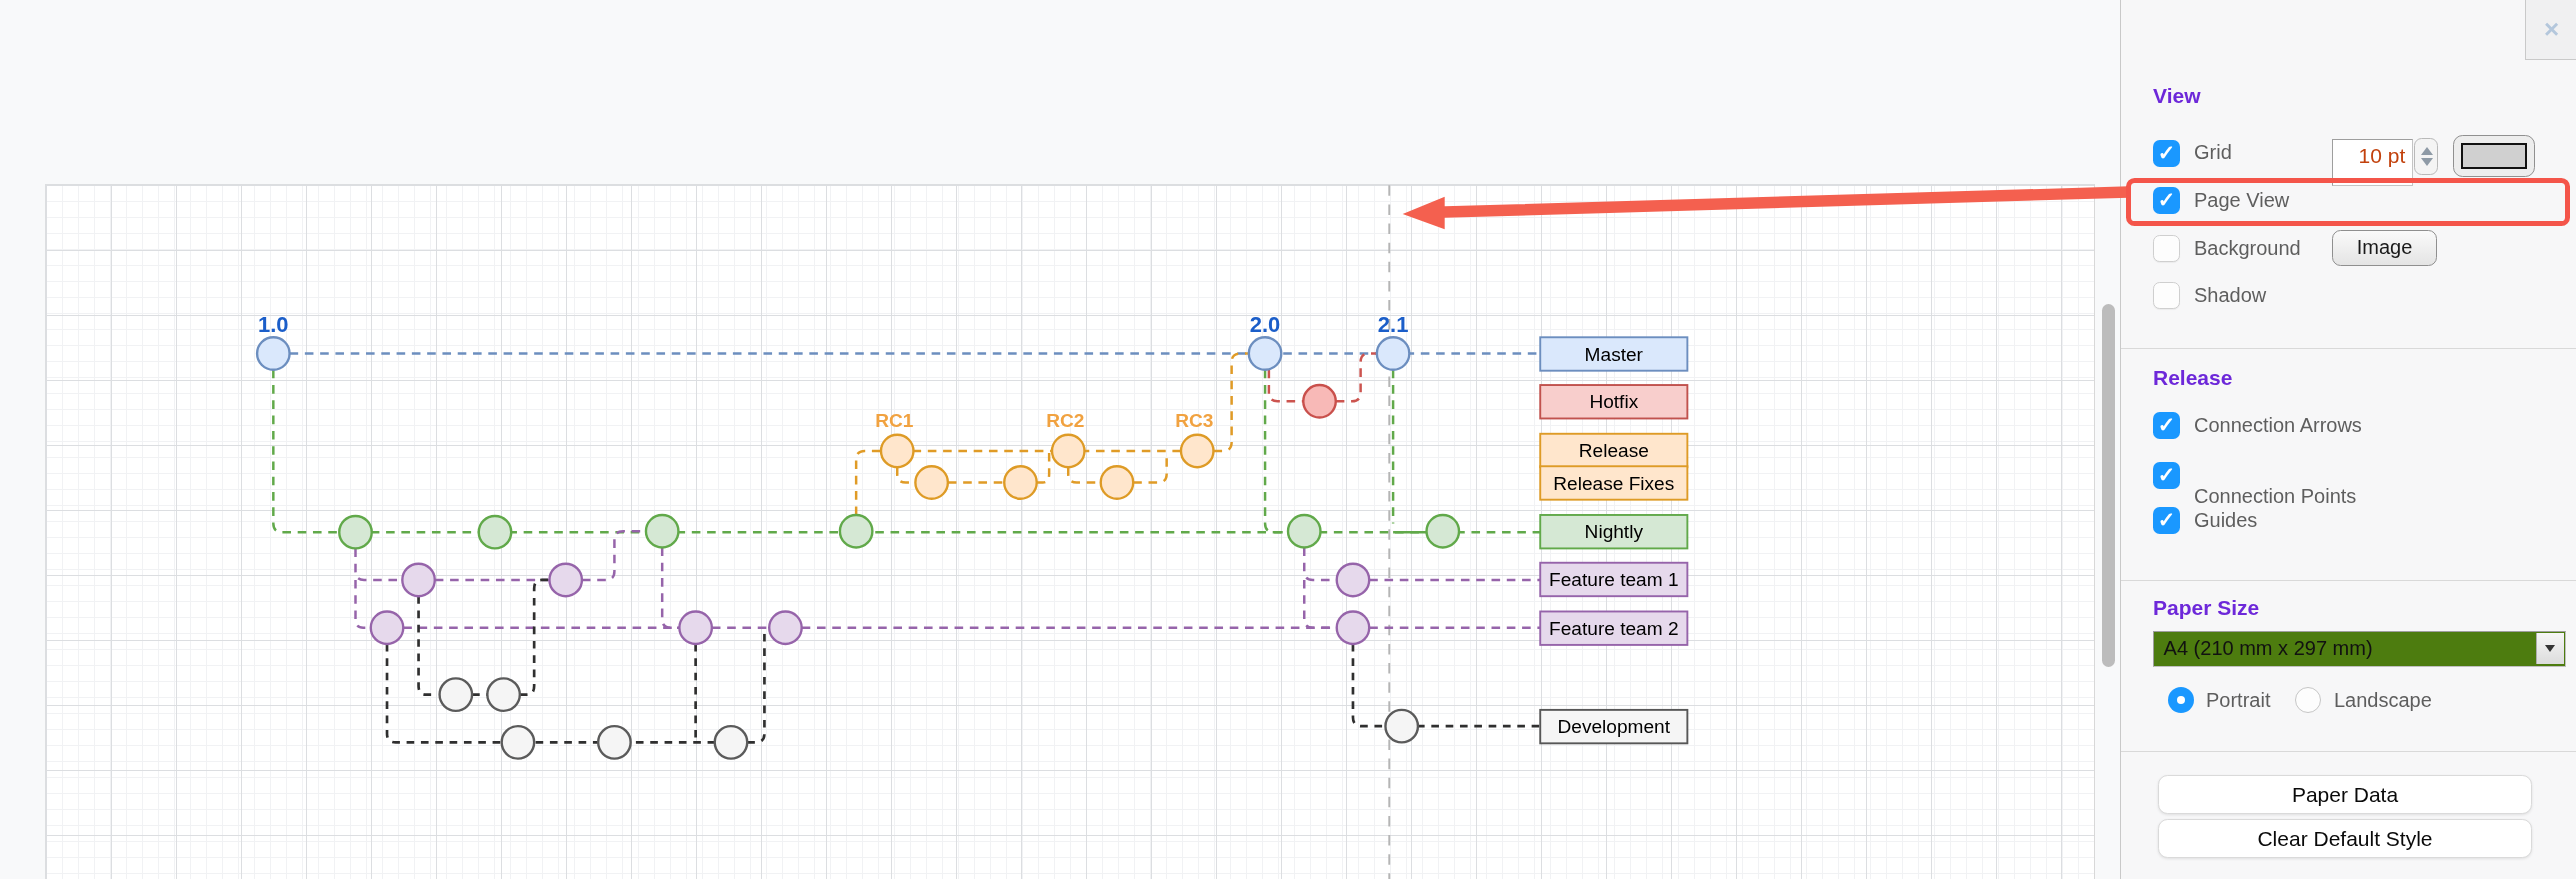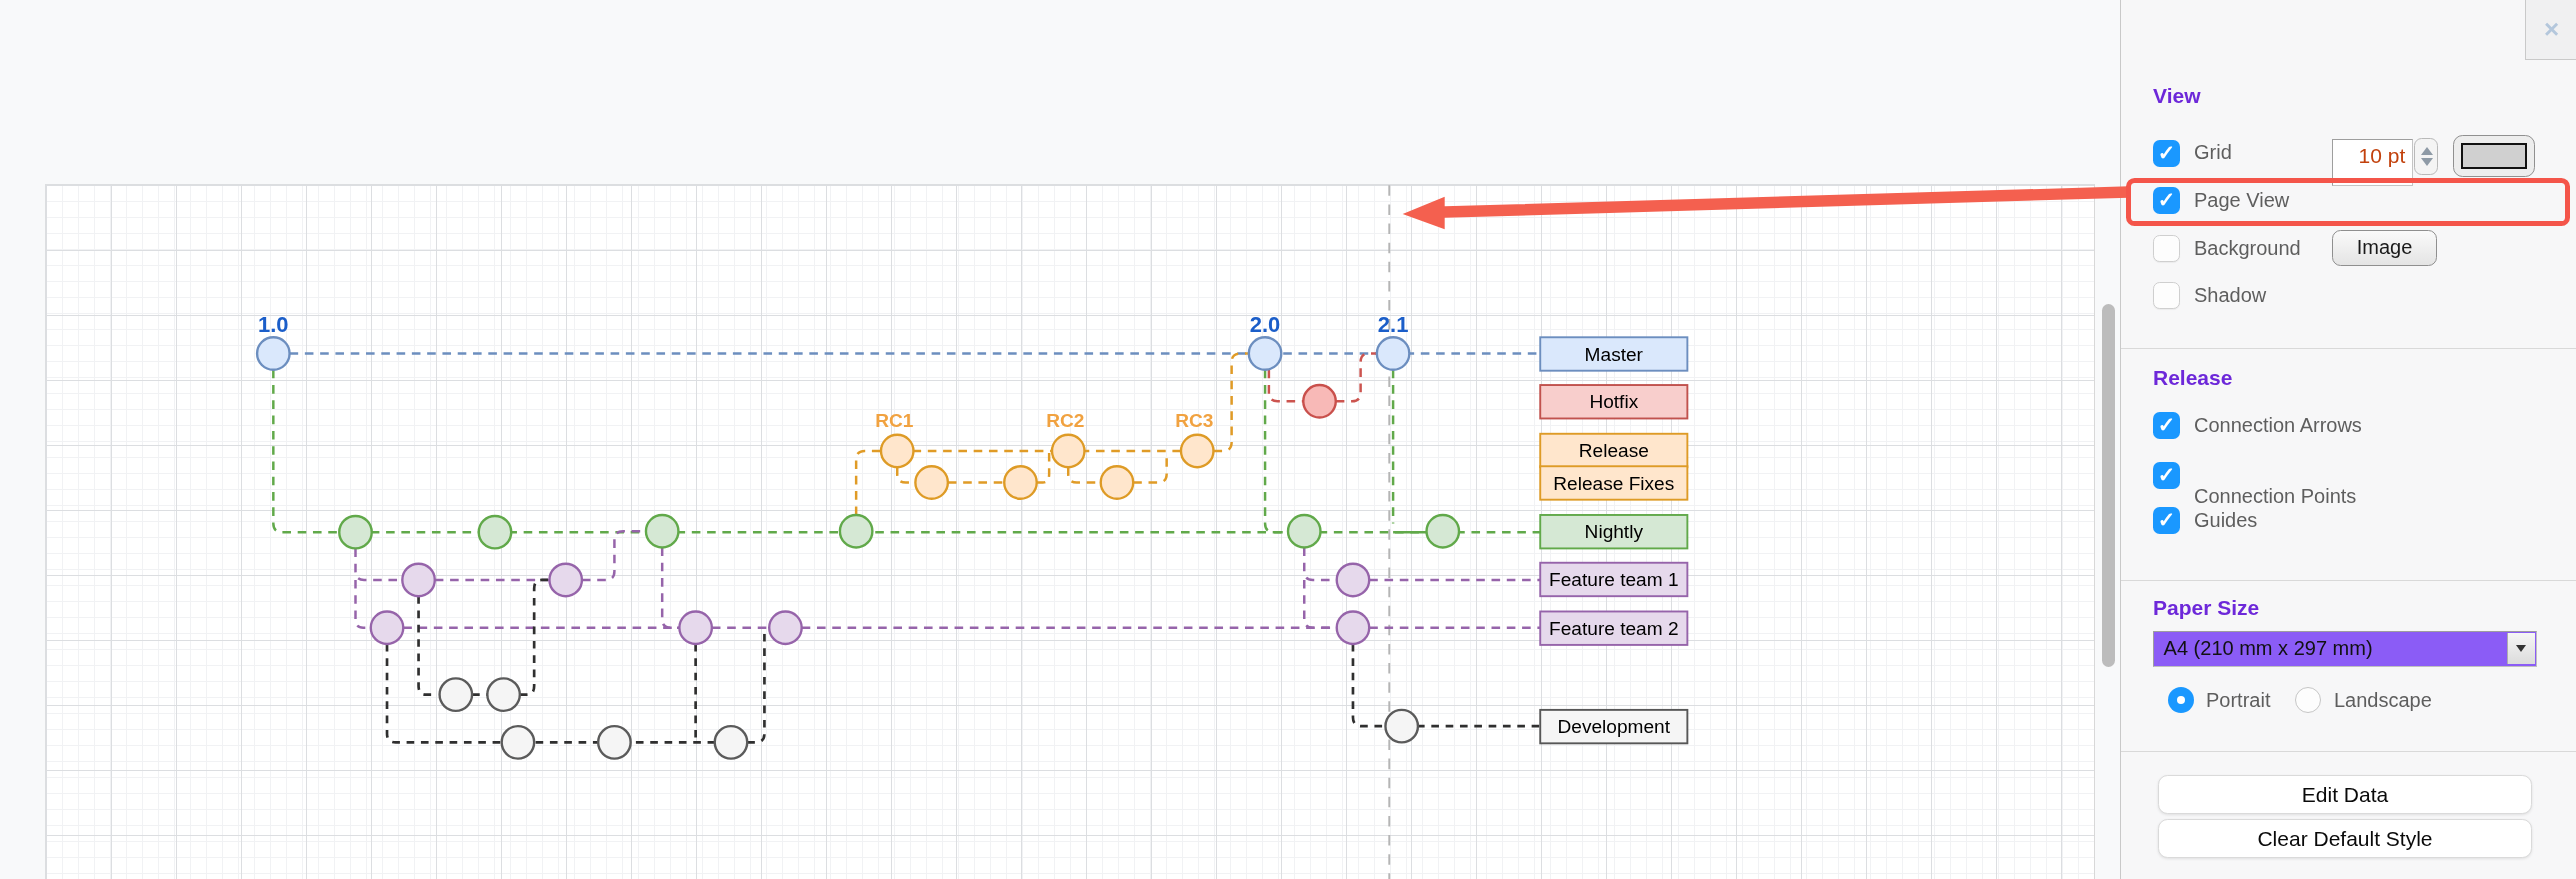--- a/index.html
+++ b/index.html
@@ -55,22 +55,22 @@
   #grid-stepper .up{top:7.6px;border-bottom:8.6px solid #8e9aa6;}
   #grid-stepper .down{bottom:7.6px;border-top:8.6px solid #8e9aa6;}
   #grid-color-swatch{position:absolute;left:332px;top:135px;width:82px;height:42px;box-sizing:border-box;
       border:1.9px solid #909090;border-radius:9.6px;background:#ededed;}
   #grid-color-swatch .inner{position:absolute;left:6.7px;top:6.7px;right:6.7px;bottom:6.7px;background:#d0d0d0;border:2.4px solid #111;}
 
   #image-button{position:absolute;left:211px;top:230px;width:105px;height:36px;box-sizing:border-box;
       border:1.4px solid #8f8f8f;border-radius:8.6px;background:linear-gradient(#fafafa,#e4e4e4);
       font-size:20px;color:#1a1a1a;text-align:center;line-height:33px;}
 
-  #paper-select{position:absolute;left:32px;top:631px;width:384px;height:36px;box-sizing:border-box;
-      background:#8b5cf6;border:1.9px solid;border-color:#9e9e9e #c0c0c0 #c0c0c0 #9e9e9e;}
+  #paper-select{position:absolute;left:32px;top:631px;width:413px;height:36px;box-sizing:border-box;
+      background:#4d7c0f;border:1.9px solid;border-color:#9e9e9e #c0c0c0 #c0c0c0 #9e9e9e;}
   #paper-select .val{position:absolute;left:9.6px;top:0;font-size:20px;color:#111;line-height:32px;white-space:nowrap;}
   #paper-select .btn{position:absolute;right:1px;top:1px;width:27px;height:31px;background:linear-gradient(#f6f6f6,#dcdcdc);border-left:1px solid #adadad;}
   #paper-select .btn::after{content:"";position:absolute;left:7.6px;top:12.4px;width:0;height:0;
       border-left:5.7px solid transparent;border-right:5.7px solid transparent;border-top:7.6px solid #333;}
 
   .action-btn{position:absolute;left:37px;width:374px;height:39px;box-sizing:border-box;background:#fff;
       border:1px solid #dadada;border-radius:9.6px;box-shadow:0 1px 2.9px rgba(0,0,0,.10);
       font-size:21px;color:#0a0a0a;text-align:center;line-height:37px;}
 
   
@@ -222,18 +222,18 @@
     <span class="val">A4 (210 mm x 297 mm)</span>
     <span class="btn"></span>
   </div>
 
   <span class="radio on" style="left:47px;top:687px;"></span>
   <span class="row-label" style="left:85px;top:689px;">Portrait</span>
   <span class="radio off" style="left:174px;top:687px;"></span>
   <span class="row-label" style="left:213px;top:689px;">Landscape</span>
 
   <div class="divider" style="top:751px;"></div>
-  <div class="action-btn" style="top:775px;">Edit Data</div>
+  <div class="action-btn" style="top:775px;">Paper Data</div>
   <div class="action-btn" style="top:819px;">Clear Default Style</div>
 </div>
 
 <div id="pageview-highlight"></div>
 
 
 </body></html>

